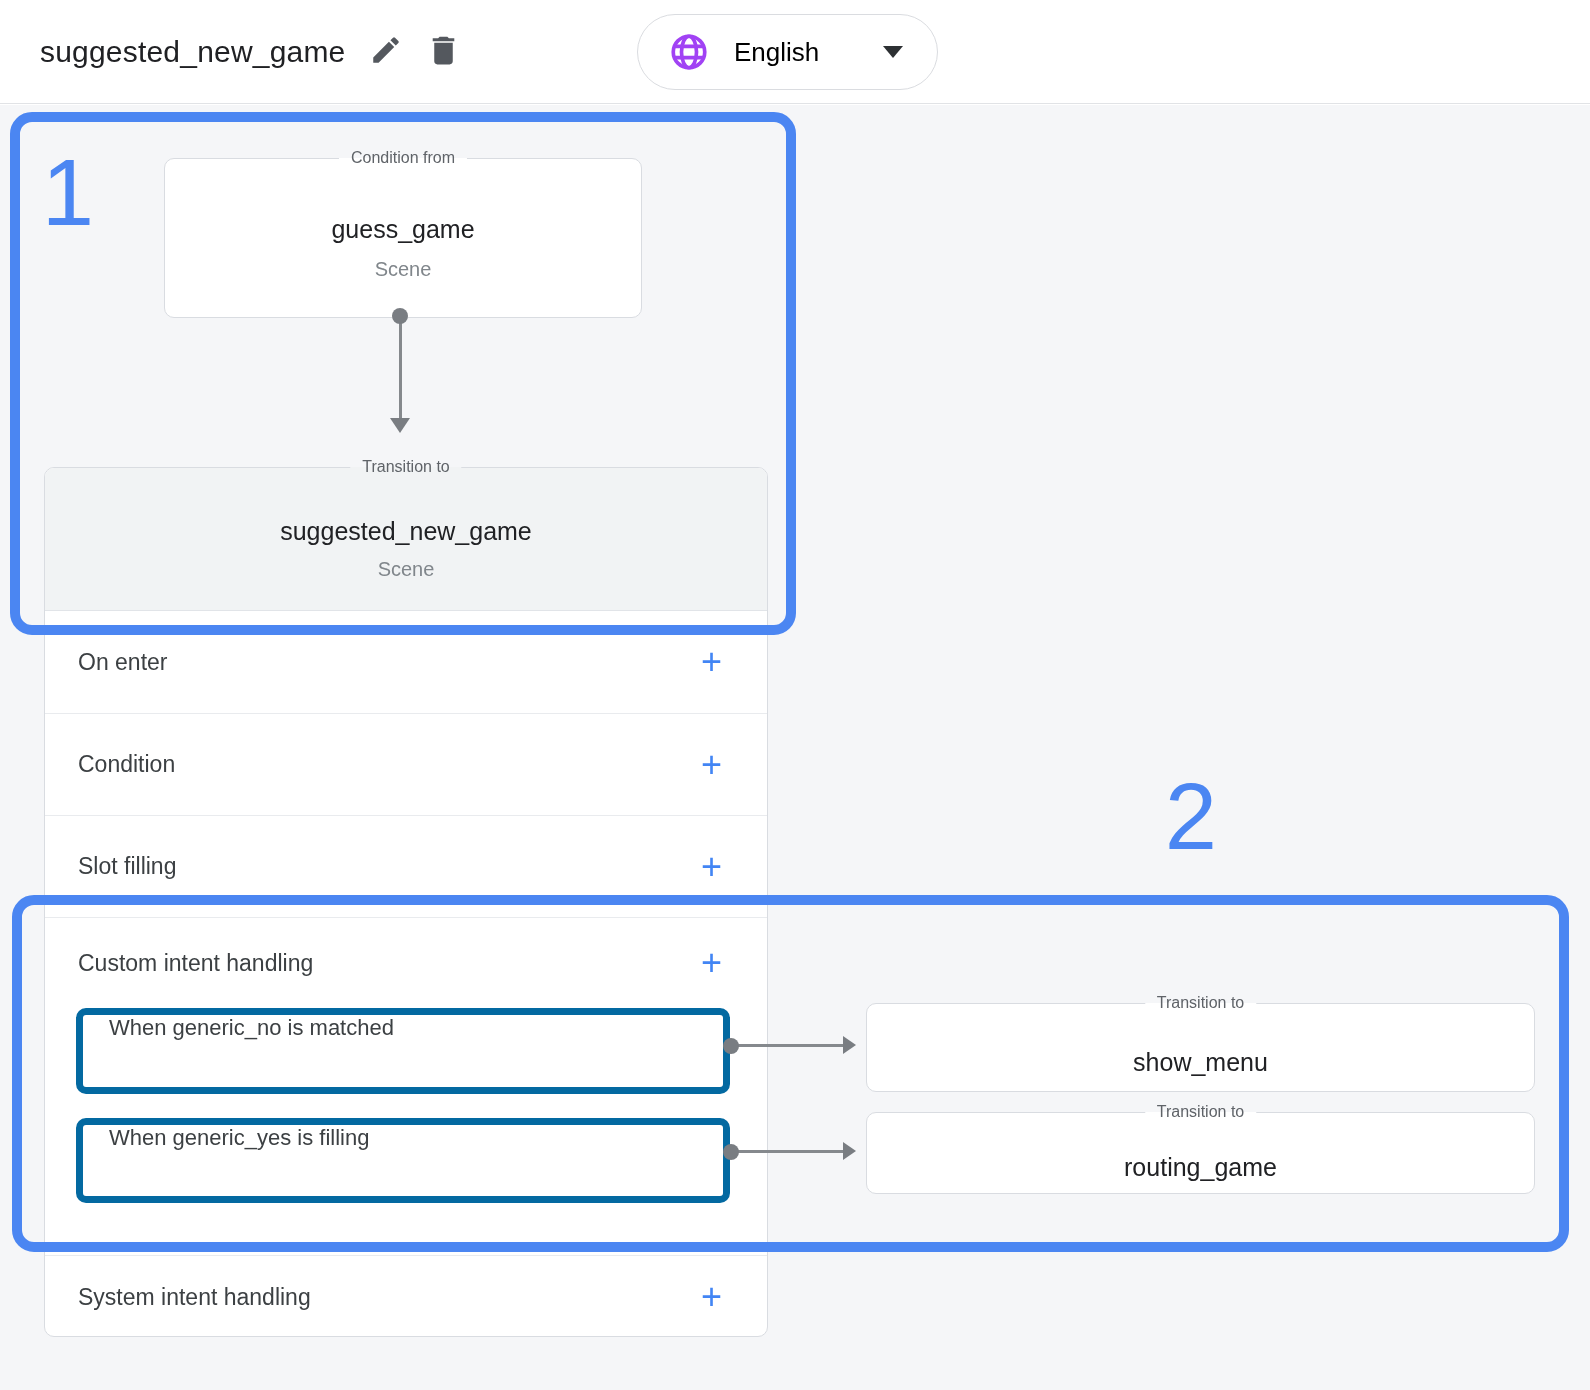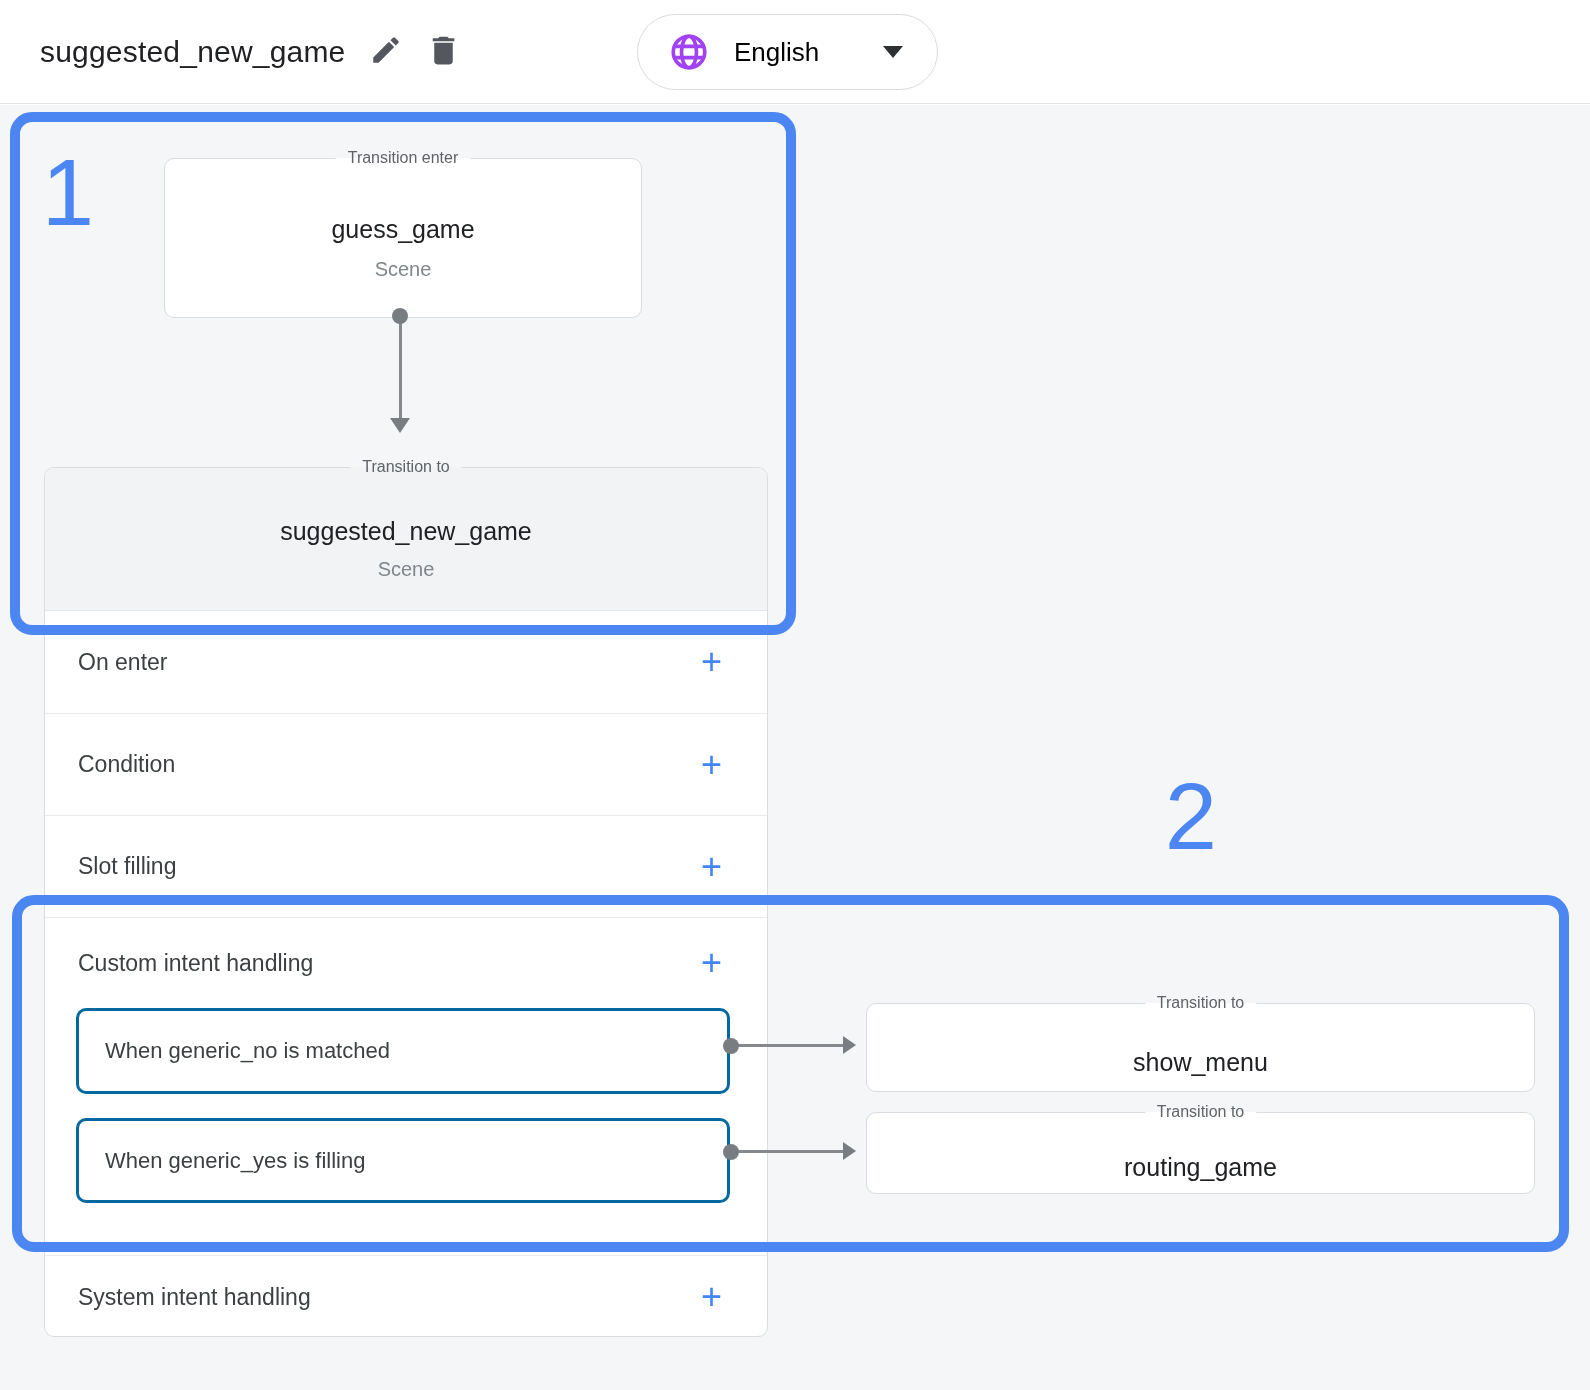--- a/index.html
+++ b/index.html
@@ -78,22 +78,22 @@
   .scene-head .node-type { margin-top: 12px; }
   .row { height: 102px; display: flex; align-items: center; padding: 0 45px 0 33px; }
   .row + .row, .section { border-top: 1px solid #e9ebee; }
   .row-label { font-size: 23px; color: #3c4043; }
   .plus { margin-left: auto; color: #4285f4; font-size: 36px; font-weight: 300; line-height: 1;
           background: transparent; border: none; cursor: pointer; font-family: inherit; }
   .section.custom { height: 338px; }
   .section.system { height: 83px; display: flex; align-items: center; padding: 0 45px 0 33px; }
   .section-title { height: 90px; display: flex; align-items: center; padding: 0 45px 0 33px; }
   .handler-card { margin-left: 31px; width: 654px; height: 86px; background: #fff;
-                  border: 3px solid #0369a1; border-radius: 10px;
-                  display: flex; align-items: center; padding-left: 26px; cursor: pointer; }
+                  border: 7px solid #0369a1; border-radius: 10px;
+                  display: flex; align-items: flex-start; padding-left: 26px; cursor: pointer; }
   .handler-card + .handler-card { margin-top: 24px; height: 85px; }
   .handler-text { font-size: 22px; color: #3c4043; }
 </style>
 </head>
 <body>
 
 <div class="app">
 
   <div class="header">
     <div class="page-title">suggested_new_game</div>
@@ -120,21 +120,21 @@
         </svg>
       </span>
       <span class="lang-label">English</span>
       <span class="caret-down"></span>
     </div>
   </div>
 
   <div class="stage"></div>
 
   <div class="node from">
-    <span class="legend on-white">Transition enter</span>
+    <span class="legend on-white">Condition from</span>
     <div class="node-name">guess_game</div>
     <div class="node-type">Scene</div>
   </div>
 
   <div class="dot" style="left:392px; top:308px;"></div>
   <div class="vline" style="left:399px; top:318px; height:102px;"></div>
   <div class="arrow-down" style="left:390px; top:418px;"></div>
 
   <div class="panel">
     <div class="scene-head">

